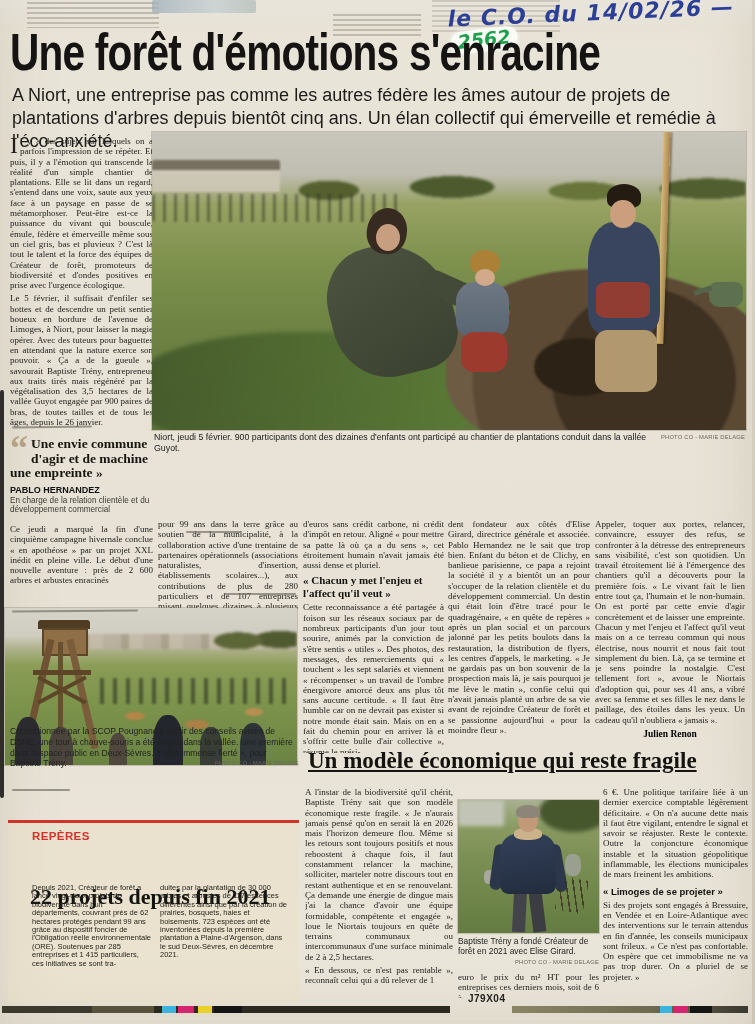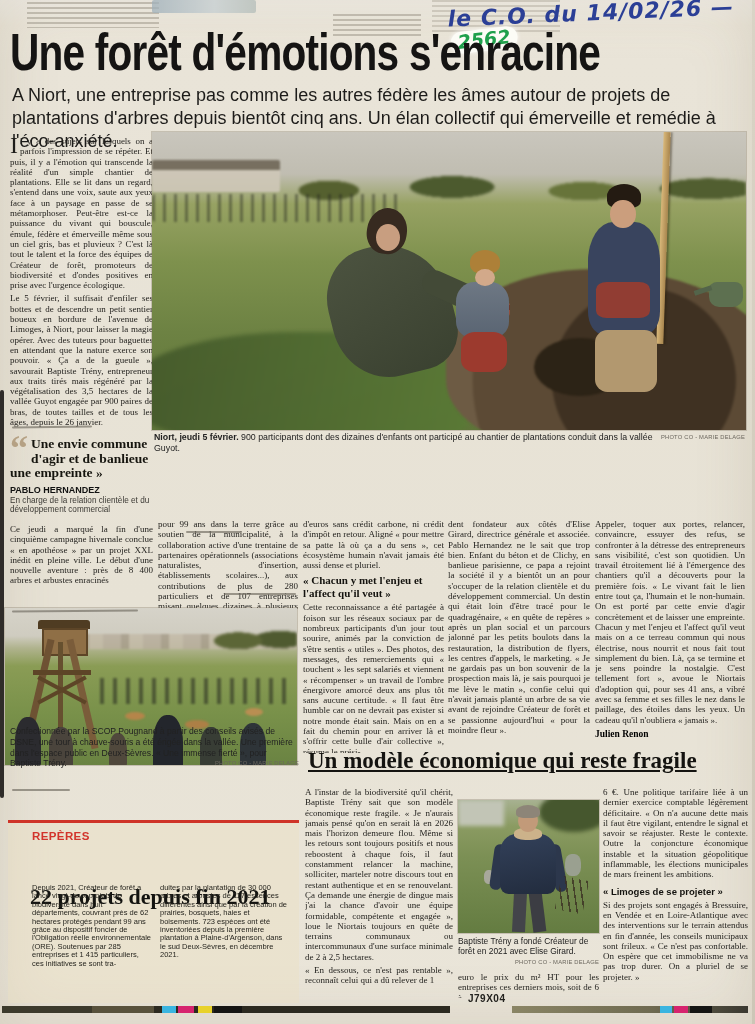--- a/index.html
+++ b/index.html
@@ -29,24 +29,24 @@
   .pq-icon{float:left;font:700 36px/22px "Liberation Serif",serif;color:#b5a184;margin-right:3px;}
   .pq-text{font:700 13.5px/14.5px "Liberation Serif",serif;color:#16150f;}
   .pq-author{font:700 9px/12px "Liberation Sans",sans-serif;margin-top:3px;color:#111;}
   .pq-role{font:8.2px/9.6px "Liberation Sans",sans-serif;color:#3c3a35;}
   .col{position:absolute;top:519px;height:234px;overflow:hidden;}
   .c1{left:158px;width:140px;height:92px;}
   .c2{left:303px;width:141px;}
   .c3{left:448px;width:142px;}
   .c4{left:595px;width:150px;}
   .subhead{font:700 11px/12.5px "Liberation Serif",serif;margin:4px 0 3px;color:#14130f;}
-  .byline{font:700 9.5px/12px "Liberation Serif",serif;text-align:left;margin-top:2px;}
+  .byline{font:700 9.5px/12px "Liberation Serif",serif;text-align:center;margin-top:2px;}
   
   .caption{font:8.8px/11px "Liberation Sans",sans-serif;color:#222;}
-  .cap-lead{font-weight:700;}
+  .cap-lead{font-weight:400;}
   .credit{float:right;font:5.8px/11px "Liberation Sans",sans-serif;color:#6b675e;letter-spacing:.2px;}
   .cap-main{position:absolute;left:154px;top:432px;width:591px;height:24px;}
   .cap2{position:absolute;left:10px;top:726px;width:289px;height:64px;font-size:8.6px;line-height:10.8px;}
   .cap3{position:absolute;left:458px;top:936px;width:141px;height:36px;font-size:8.4px;line-height:10.4px;}
   
   .ph{position:absolute;overflow:hidden;box-shadow:0 0 0 1px rgba(90,80,60,.25);}
   .ph div{position:absolute;}
   .photo-main{left:152px;top:132px;width:594px;height:298px;background:
     linear-gradient(180deg,#c9c6bd 0,#c0bdb1 42px,#97a263 72px,#7e914d 130px,#6d8243 200px,#5e7439 298px);}
   .pm-house{left:0;top:28px;width:128px;height:32px;background:linear-gradient(180deg,#6f6757 0 30%,#cfc8b8 31%);border-radius:2px;filter:blur(1.2px);opacity:.9;}
@@ -167,25 +167,25 @@
   </div>
 
   <h1 class="headline" style="margin:0;"><span>Une forêt d'émotions s'enracine</span></h1>
   <div class="deck">A Niort, une entreprise pas comme les autres fédère les âmes autour de projets de plantations d'arbres depuis bientôt cinq ans. Un élan collectif qui émerveille et remédie à l'éco-anxiété.</div>
 
   <div class="leftcol">
     <p class="body dropcap">Il y a des sujets sur lesquels on a parfois l'impression de se répéter. Et puis, il y a l'émotion qui transcende la réalité d'un simple chantier de plantations. Elle se lit dans un regard, s'entend dans une voix, saute aux yeux face à un paysage en passe de se métamorphoser. Peut-être est-ce la puissance du vivant qui bouscule, émule, fédère et émerveille même sous un ciel gris, bas et pluvieux ? C'est là tout le talent et la force des équipes de Créateur de forêt, promoteurs de biodiversité et d'ondes positives en prise avec l'urgence écologique.</p>
     <p class="body">Le 5 février, il suffisait d'enfiler ses bottes et de descendre un petit sentier boueux en bordure de l'avenue de Limoges, à Niort, pour laisser la magie opérer. Avec des tuteurs pour baguettes en attendant que la nature exerce son pouvoir. « Ça a de la gueule », savourait Baptiste Trény, entrepreneur aux traits tirés mais régénéré par la végétalisation des 3,5 hectares de la vallée Guyot engagée par 900 paires de bras, de toutes tailles et de tous les âges, depuis le 26 janvier.</p>
     <div class="pull">
       <span class="pq-icon">“</span>
-      <div class="pq-text">Une envie commune d'agir et de banlieue une empreinte »</div>
+      <div class="pq-text">Une envie commune d'agir et de machine une empreinte »</div>
       <div class="pq-author">PABLO HERNANDEZ</div>
       <div class="pq-role">En charge de la relation clientèle et du développement commercial</div>
     </div>
-    <p class="body">Ce jeudi a marqué la fin d'une cinquième campagne hivernale conclue « en apothéose » par un projet XXL inédit en pleine ville. Le début d'une nouvelle aventure : près de 8 400 arbres et arbustes enracinés</p>
+    <p class="body">Ce jeudi a marqué la fin d'une cinquième campagne hivernale conclue « en apothéose » par un projet XXL inédit en pleine ville. Le début d'une nouvelle aventure : près de 2 600 arbres et arbustes enracinés</p>
   </div>
 
   <div class="ph photo-main">
     <div class="pm-house"></div>
     <div class="pm-trees"></div>
     <div class="pm-crowd"></div>
     <div class="pm-green"></div>
     <div class="pm-soil"></div>
     <div class="pm-pit"></div>
     <div class="pm-stake"></div>
@@ -209,21 +209,21 @@
   <div class="caption cap-main">
     <span class="credit">PHOTO CO - MARIE DELAGE</span>
     <span class="cap-lead">Niort, jeudi 5 février.</span>
     <span>900 participants dont des dizaines d'enfants ont participé au chantier de plantations conduit dans la vallée Guyot.</span>
   </div>
 
   <div class="col c1">
     <p class="body">pour 99 ans dans la terre grâce au soutien de la municipalité, à la collaboration active d'une trentaine de partenaires opérationnels (associations naturalistes, d'insertion, établissements scolaires...), aux contributions de plus de 280 particuliers et de 107 entreprises misant quelques dizaines à plusieurs milliers</p>
   </div>
   <div class="col c2">
-    <p class="body">d'euros sans crédit carbone, ni crédit d'impôt en retour. Aligné « pour mettre sa patte là où ça a du sens », cet écosystème humain n'avait jamais été aussi dense et pluriel.</p>
+    <p class="body">d'euros sans crédit carbone, ni crédit d'impôt en retour. Aligné « pour mettre sa patte là où ça a du sens », cet étroitement humain n'avait jamais été aussi dense et pluriel.</p>
     <div class="subhead">« Chacun y met l'enjeu et l'affect qu'il veut »</div>
     <p class="body">Cette reconnaissance a été partagée à foison sur les réseaux sociaux par de nombreux participants d'un jour tout sourire, animés par la conviction de s'être sentis « utiles ». Des photos, des messages, des remerciements qui « touchent » les sept salariés et viennent « récompenser » un travail de l'ombre énergivore amorcé deux ans plus tôt sans aucune certitude. « Il faut être humble car on ne devrait pas exister si notre monde était sain. Mais on en a fait du chemin pour en arriver là et s'offrir cette bulle d'air collective », résume le prési-</p>
   </div>
   <div class="col c3">
     <p class="body">dent fondateur aux côtés d'Elise Girard, directrice générale et associée. Pablo Hernandez ne le sait que trop bien. Enfant du béton et de Clichy, en banlieue parisienne, ce papa a rejoint la société il y a bientôt un an pour s'occuper de la relation clientèle et du développement commercial. Un destin qui était loin d'être tracé pour le quadragénaire, « en quête de repères » après un plan social et un parcours jalonné par les petits boulots dans la restauration, la distribution de flyers, les centres d'appels, le marketing. « Je ne gardais pas un bon souvenir de la prospection mais là, je sais pourquoi je me lève le matin », confie celui qui n'avait jamais planté un arbre de sa vie avant de rejoindre Créateur de forêt et se passionne aujourd'hui « pour la moindre fleur ».</p>
   </div>
   <div class="col c4">
     <p class="body">Appeler, toquer aux portes, relancer, convaincre, essuyer des refus, se confronter à la détresse des entrepreneurs sans visibilité, c'est son quotidien. Un travail étroitement lié à l'émergence des chantiers qu'il a découverts pour la première fois. « Le vivant fait le lien entre tout ça, l'humain et le non-humain. On est porté par cette envie d'agir concrètement et de laisser une empreinte. Chacun y met l'enjeu et l'affect qu'il veut mais on a ce terreau commun qui nous électrise, nous nourrit et nous fait tout simplement du bien. Là, ça se termine et je sens poindre la nostalgie. C'est tellement fort », avoue le Niortais d'adoption qui, pour ses 41 ans, a vibré avec sa femme et ses filles le nez dans le paillage, des étoiles dans les yeux. Un cadeau qu'il n'oubliera « jamais ».</p>
     <div class="byline">Julien Renon</div>
   </div>

